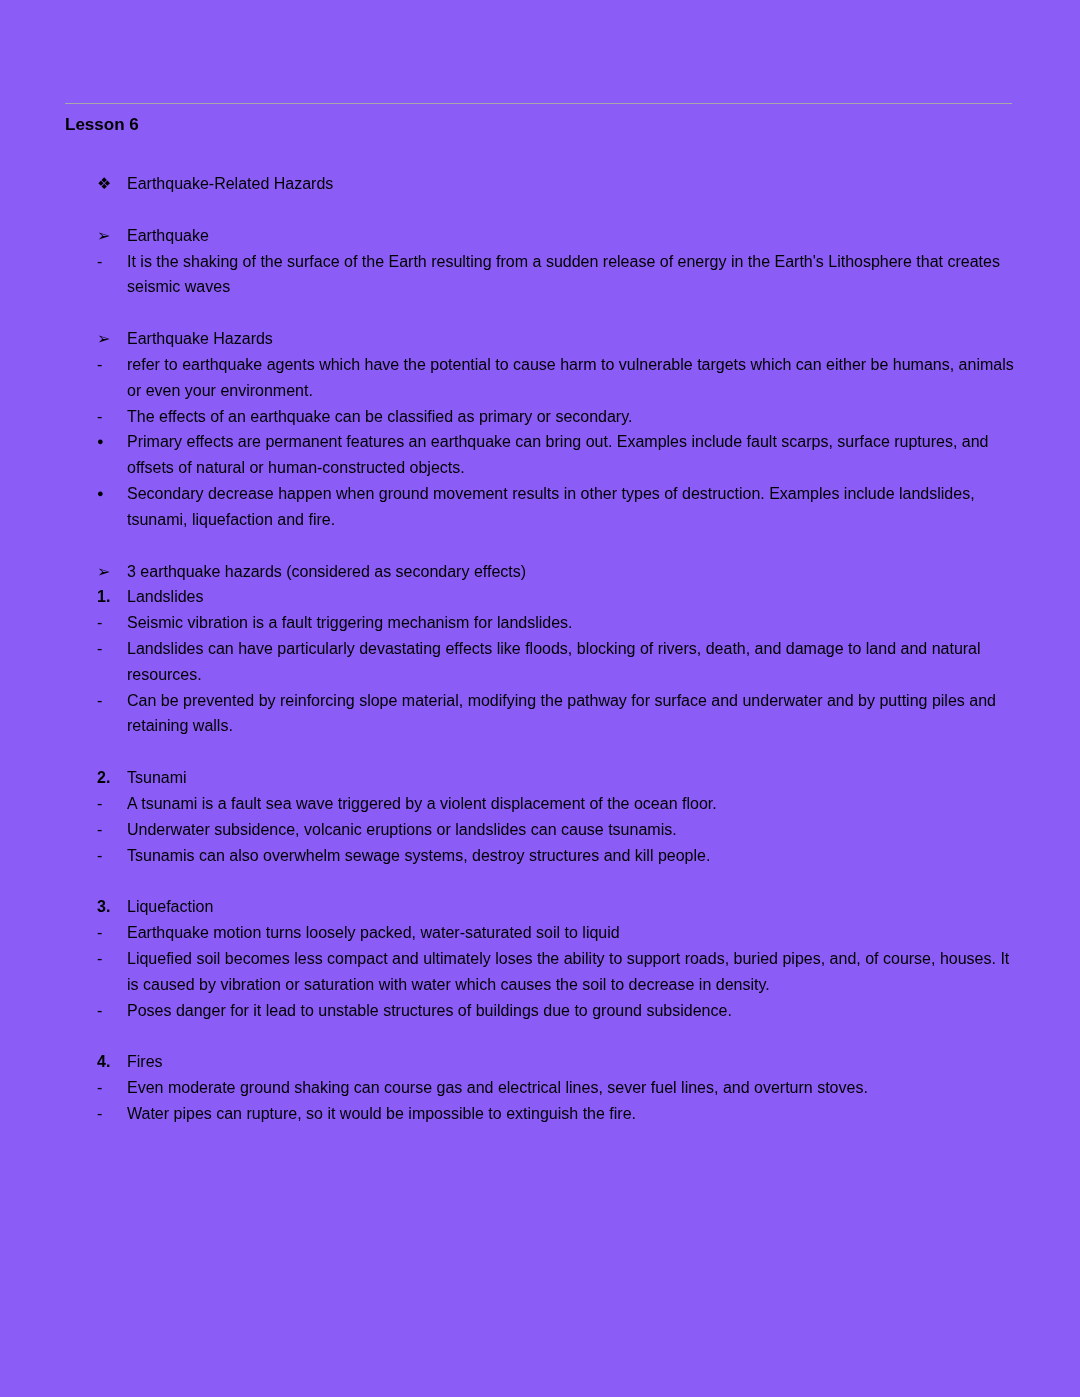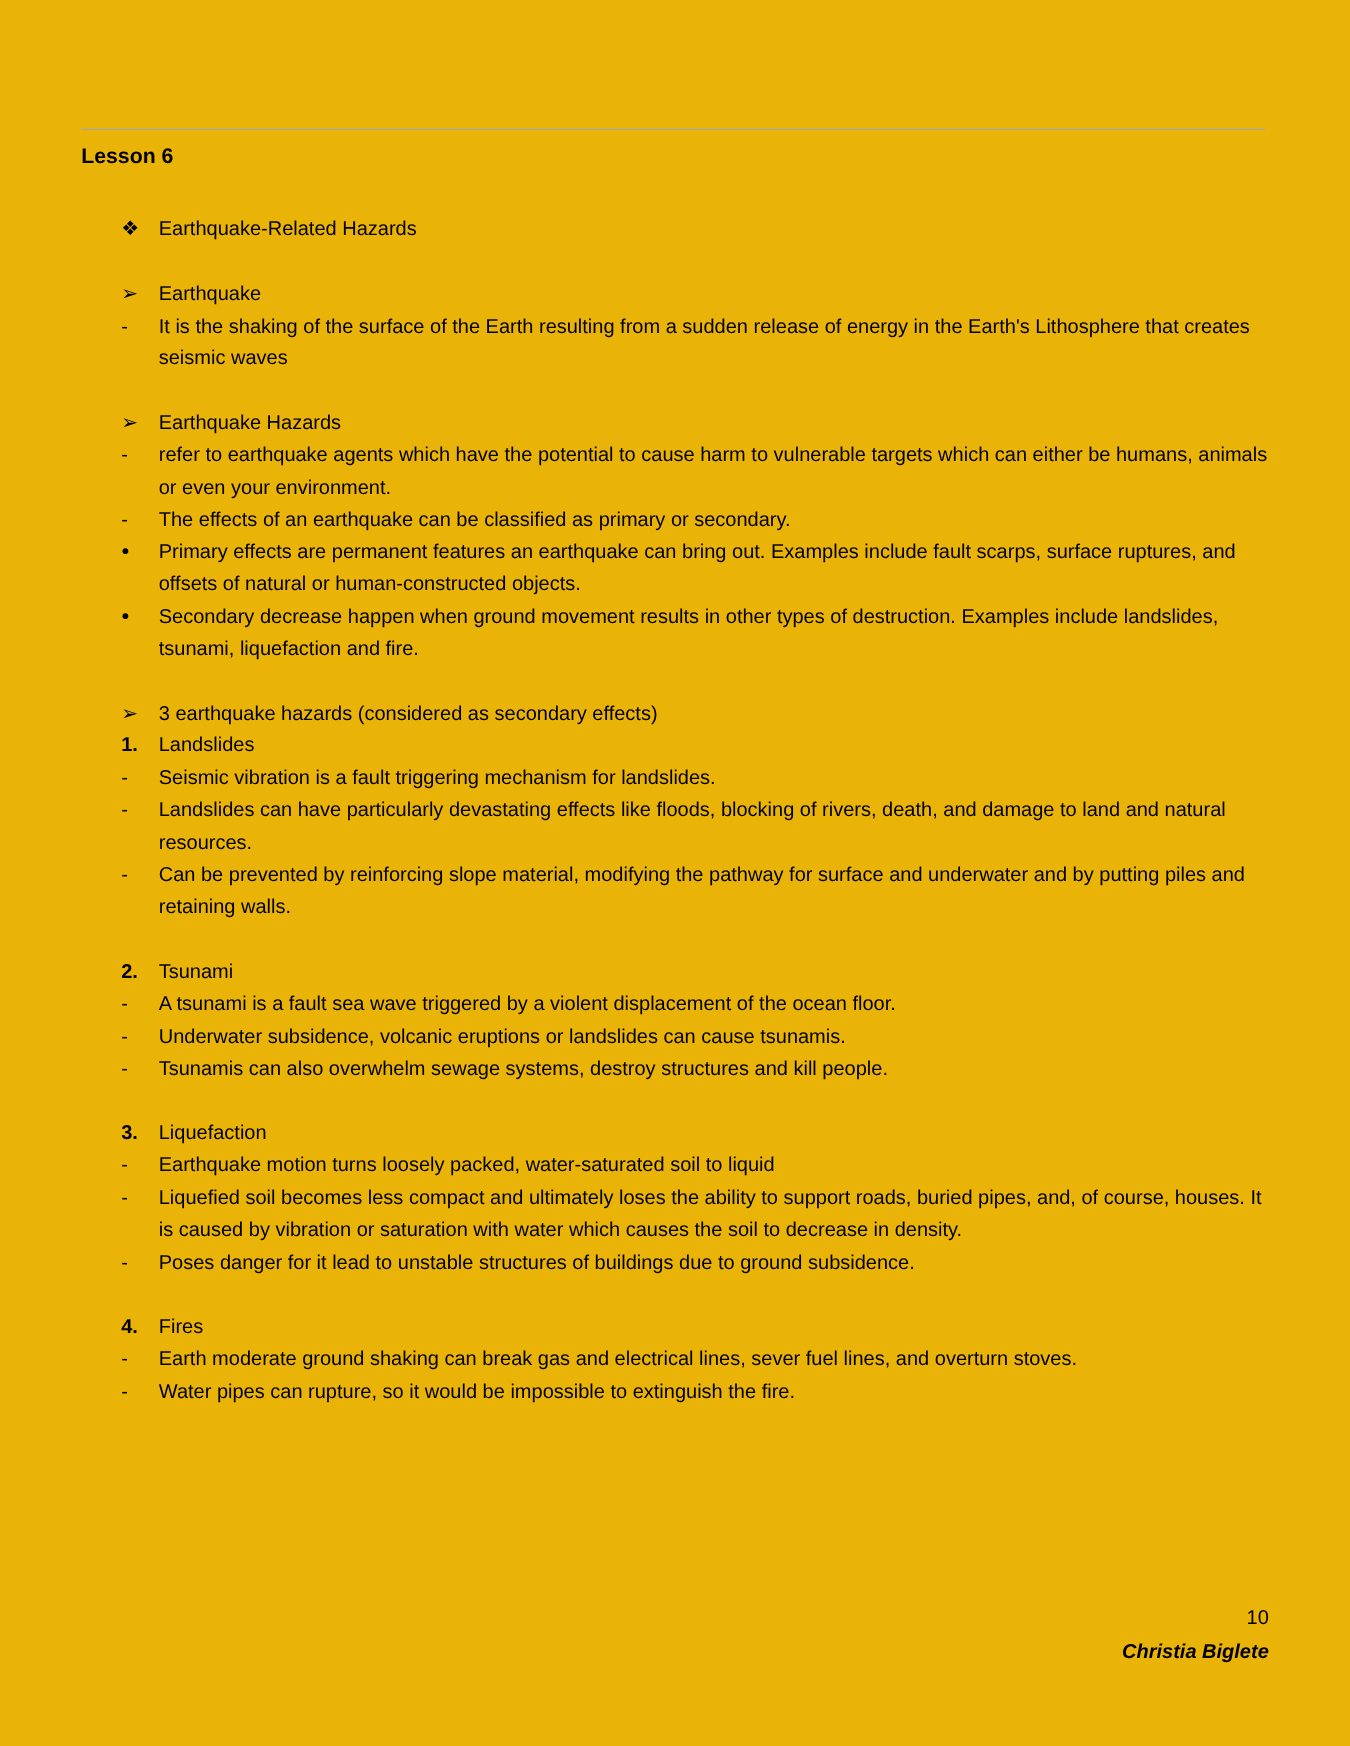--- a/index.html
+++ b/index.html
@@ -4,21 +4,21 @@
 <style>
   * { margin: 0; padding: 0; box-sizing: border-box; }
   html, body { background: #e8e8e8; }
   body { font-family: "Liberation Sans", sans-serif; }
 
   .page {
     position: relative;
     width: 1080px;
     height: 1397px;
     margin: 0 auto;
-    background: #eab308;
+    background: #8b5cf6;
     color: #000000;
     font-size: 16px;
     line-height: 25.8px;
     overflow: hidden;
   }
 
   .top-rule {
     position: absolute;
     top: 103px;
     left: 65px;
@@ -187,26 +187,22 @@
     </div>
 
     <div class="vspace"></div>
 
     <div class="row">
       <span class="marker num">4.</span>
       <span class="rowtext bold">Fires</span>
     </div>
     <div class="row">
       <span class="marker">-</span>
-      <span class="rowtext">Earth moderate ground shaking can break gas and electrical lines, sever fuel lines, and overturn stoves.</span>
+      <span class="rowtext">Even moderate ground shaking can course gas and electrical lines, sever fuel lines, and overturn stoves.</span>
     </div>
     <div class="row">
       <span class="marker">-</span>
       <span class="rowtext">Water pipes can rupture, so it would be impossible to extinguish the fire.</span>
     </div>
 
   </div>
 
-  <div class="footer">
-    <div class="page-number">10</div>
-    <div class="author">Christia Biglete</div>
-  </div>
 </div>
 
 </body></html>

